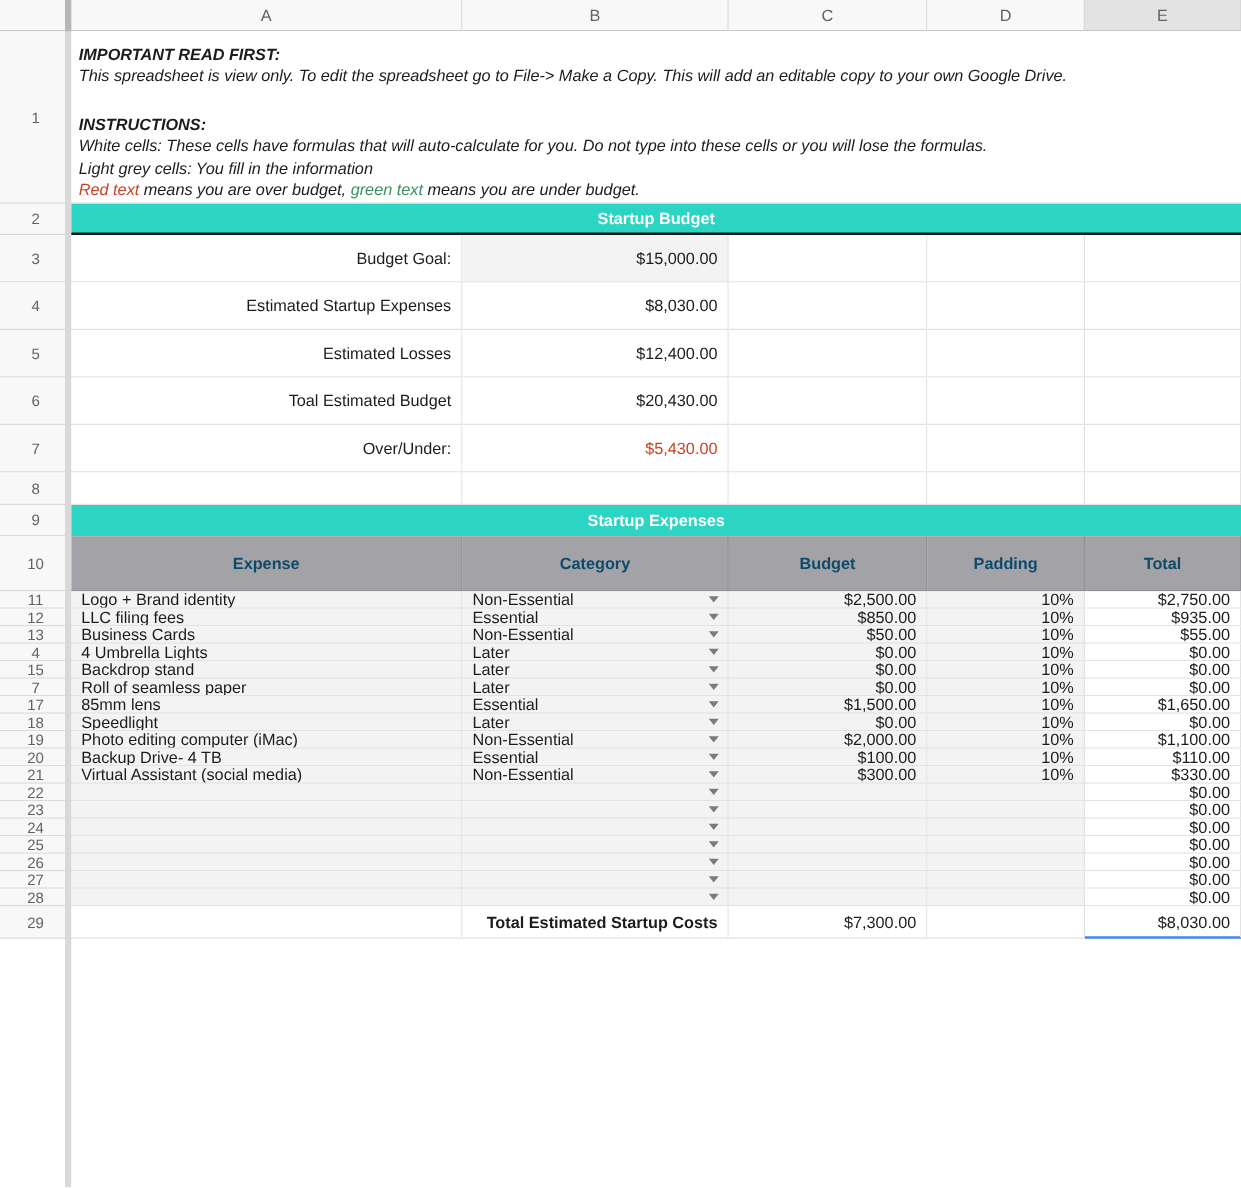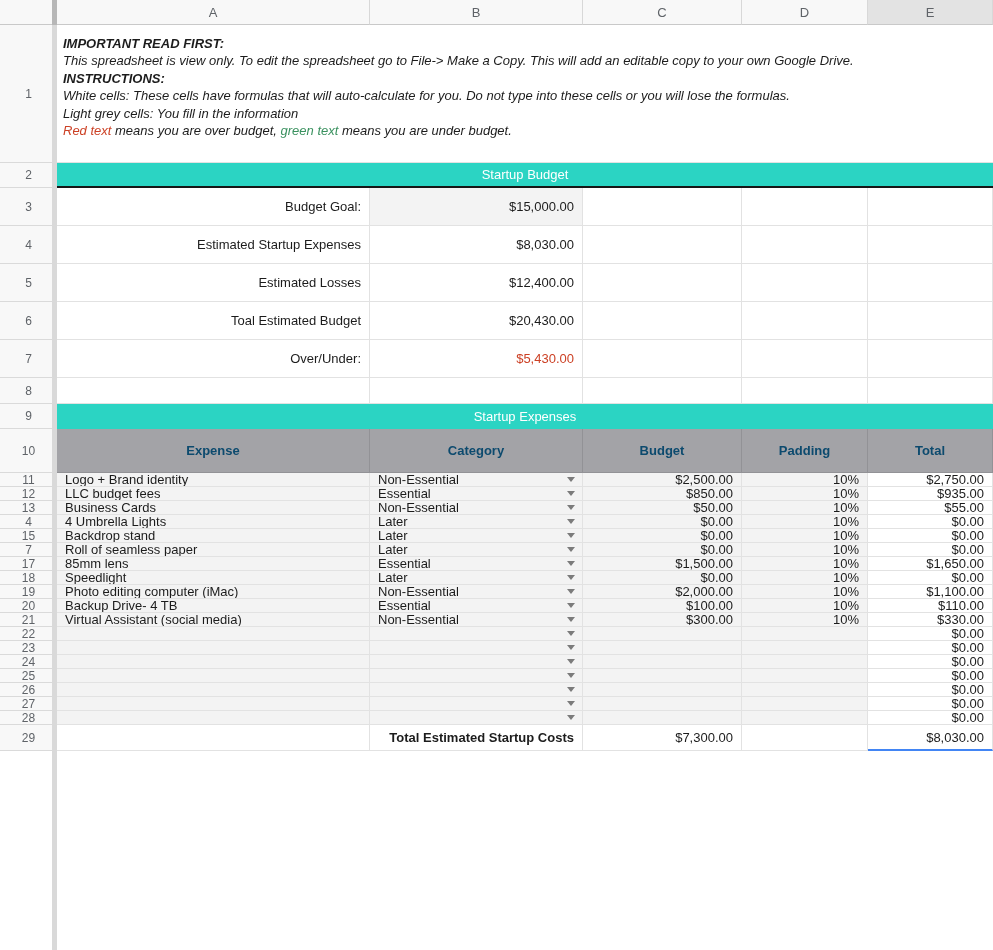--- a/index.html
+++ b/index.html
@@ -24,24 +24,24 @@
         border-right:1px solid #d8d8d8;border-bottom:1px solid #c9c9c9;
         font-size:13px;color:#5f6368;box-sizing:border-box}
   .colh.hl{background:#e3e3e3}
   
   #vstrip{position:absolute;left:52px;top:0;width:5px;height:950px;background:#d9d9d9;z-index:4}
   #vstrip .top{position:absolute;left:0;top:0;width:5px;height:25px;background:#b7b7b7}
   
   #row-1{height:138px}
   .instr{display:block;flex:0 0 936px;padding:10px 0 0 6px;font-style:italic;
          font-size:13px;line-height:17.4px;border-right:none}
-  .instr .sp{margin-top:0}
+  .instr .sp{margin-top:21px}
   
   .trow{height:25px}
-  .merged{flex:0 0 936px;background:var(--teal,#2bd4c3);color:#fff;font-weight:normal;font-size:13px;
+  .merged{flex:0 0 936px;background:var(--teal,#2bd4c3);color:#fff;font-weight:bold;font-size:13px;
           display:flex;align-items:center;justify-content:center;box-sizing:border-box}
   #row-2 .merged{border-bottom:2px solid #161616}
   
   #budget-rows .row{height:38px}
   
   #row-8{height:26px}
   #row-9{height:25px}
   #row-10{height:44px}
   .ghead{background:var(--hdrgrey,#a3a3a7);color:#0c4a6e;justify-content:center;font-weight:bold;
          border-right:1px solid #929296;border-bottom:1px solid #929296}
@@ -156,21 +156,21 @@
         <div class="cell wB left grey">
           <div class="">Non-Essential</div>
           <div class="arrow"></div>
         </div>
         <div class="cell wC right grey">$2,500.00</div>
         <div class="cell wD right grey">10%</div>
         <div class="cell wE right">$2,750.00</div>
       </div>
       <div class="row">
         <div class="rh">12</div>
-        <div class="cell wA left grey">LLC budget fees</div>
+        <div class="cell wA left grey">LLC filing fees</div>
         <div class="cell wB left grey">
           <div class="">Essential</div>
           <div class="arrow"></div>
         </div>
         <div class="cell wC right grey">$850.00</div>
         <div class="cell wD right grey">10%</div>
         <div class="cell wE right">$935.00</div>
       </div>
       <div class="row">
         <div class="rh">13</div>

